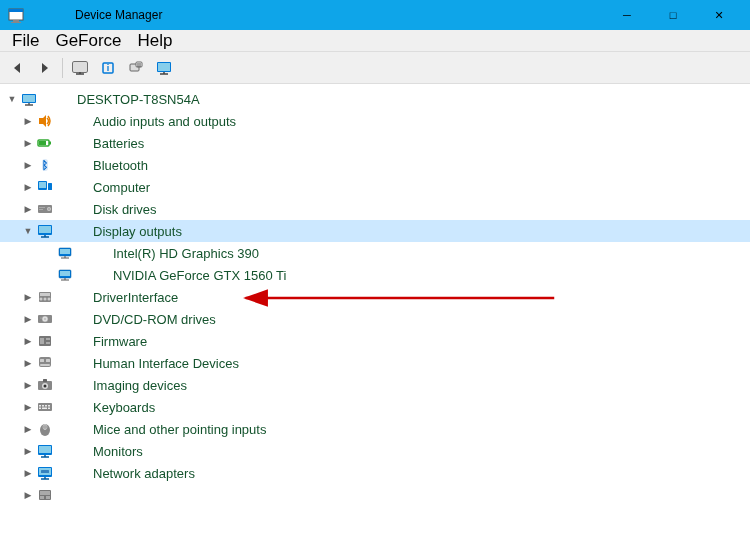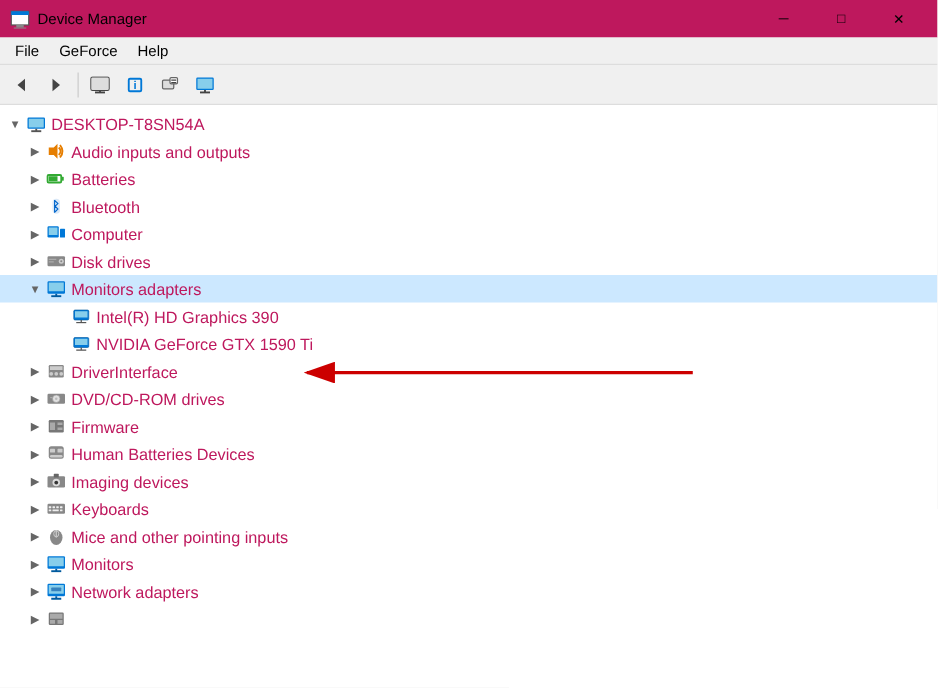--- a/index.html
+++ b/index.html
@@ -1,26 +1,27 @@
 <!DOCTYPE html>
 <html><head>
   <meta charset="utf-8">
   <style>
     * { margin: 0; padding: 0; box-sizing: border-box; }
     body { width: 750px; height: 550px; font-family: 'Segoe UI', Arial, sans-serif; font-size: 13px; background: #f0f0f0; overflow: hidden; }
 
     
     .title-bar {
-      background: #be185d;
+      background: #0ea5e9;
       height: 30px;
       display: flex;
       align-items: center;
       padding: 0 8px;
       color: #000;
       user-select: none;
+      gap: 45px;
     }
     .title-bar-icon {
       width: 16px; height: 16px; margin-right: 6px;
       display: inline-flex; align-items: center; justify-content: center;
     }
     .title-bar-text { font-size: 12px; font-weight: 400; flex: 1; }
     .title-bar-controls { display: flex; gap: 0; margin-left: auto; }
     .title-bar-btn {
       width: 46px; height: 30px; display: flex; align-items: center; justify-content: center;
       cursor: pointer; font-size: 11px; background: transparent;
@@ -32,21 +33,21 @@
       background: #f0f0f0;
       height: 22px;
       display: flex;
       align-items: center;
       border-bottom: 1px solid #ddd;
       padding: 0 4px;
     }
     .menu-item {
       padding: 2px 8px;
       cursor: pointer;
-      font-size: 12px;
+      font-size: 17px;
     }
 
     
     .toolbar {
       background: #f0f0f0;
       height: 32px;
       display: flex;
       align-items: center;
       padding: 0 4px;
       border-bottom: 1px solid #ddd;
@@ -91,21 +92,21 @@
     .tree-item .expander {
       width: 16px; height: 16px;
       display: inline-flex; align-items: center; justify-content: center;
       font-size: 9px; color: #666; cursor: pointer; flex-shrink: 0;
     }
     .tree-item .item-icon {
       width: 18px; height: 16px;
       display: inline-flex; align-items: center; justify-content: center;
       margin-right: 3px; flex-shrink: 0;
     }
-    .tree-item .item-label { font-size: 13px; color: #be185d; }
+    .tree-item .item-label { font-size: 13px; color: #14532d; margin-left: 36px; }
   </style>
 </head>
 <body>
 
 <div class="title-bar">
   <span class="title-bar-icon">
     <svg width="16" height="16" viewBox="0 0 16 16">
       <rect x="1" y="2" width="14" height="11" fill="#fff" stroke="#555" stroke-width="1"></rect>
       <rect x="1" y="2" width="14" height="3" fill="#0078d7"></rect>
       <rect x="5" y="13" width="6" height="2" fill="#888"></rect>
@@ -256,21 +257,21 @@
       <span style="display:inline-block;width:20px;"></span>
       <span class="expander">▼</span>
       <span class="item-icon">
         <svg width="16" height="14" viewBox="0 0 16 14">
           <rect x="1" y="1" width="14" height="10" rx="1" fill="#0078d7"></rect>
           <rect x="2" y="2" width="12" height="7" fill="#87ceeb"></rect>
           <line x1="8" y1="11" x2="8" y2="13" stroke="#005a9e" stroke-width="1.5"></line>
           <line x1="4" y1="13" x2="12" y2="13" stroke="#005a9e" stroke-width="1.5"></line>
         </svg>
       </span>
-      <span class="item-label">Monitors adapters</span>
+      <span class="item-label">Display outputs</span>
     </div>
 
     <div class="tree-item">
       <span style="display:inline-block;width:40px;"></span>
       <span class="expander" style="color:transparent;">▶</span>
       <span class="item-icon">
         <svg width="14" height="12" viewBox="0 0 14 12">
           <rect x="1" y="1" width="12" height="8" rx="1" fill="#0078d7" stroke="#005a9e" stroke-width="0.5"></rect>
           <rect x="2" y="2" width="10" height="5" fill="#87ceeb"></rect>
           <line x1="7" y1="9" x2="7" y2="11" stroke="#555" stroke-width="1"></line>
@@ -284,21 +285,21 @@
       <span style="display:inline-block;width:40px;"></span>
       <span class="expander" style="color:transparent;">▶</span>
       <span class="item-icon">
         <svg width="14" height="12" viewBox="0 0 14 12">
           <rect x="1" y="1" width="12" height="8" rx="1" fill="#0078d7" stroke="#005a9e" stroke-width="0.5"></rect>
           <rect x="2" y="2" width="10" height="5" fill="#87ceeb"></rect>
           <line x1="7" y1="9" x2="7" y2="11" stroke="#555" stroke-width="1"></line>
           <line x1="3" y1="11" x2="11" y2="11" stroke="#555" stroke-width="1"></line>
         </svg>
       </span>
-      <span class="item-label">NVIDIA GeForce GTX 1590 Ti</span>
+      <span class="item-label">NVIDIA GeForce GTX 1560 Ti</span>
     </div>
 
     <div class="tree-item">
       <span style="display:inline-block;width:20px;"></span>
       <span class="expander">▶</span>
       <span class="item-icon">
         <svg width="16" height="14" viewBox="0 0 16 14">
           <rect x="2" y="2" width="12" height="10" rx="1" fill="#888"></rect>
           <rect x="3" y="3" width="10" height="3" fill="#ccc"></rect>
           <circle cx="4" cy="9" r="1.5" fill="#ccc"></circle>
@@ -341,21 +342,21 @@
       <span style="display:inline-block;width:20px;"></span>
       <span class="expander">▶</span>
       <span class="item-icon">
         <svg width="16" height="14" viewBox="0 0 16 14">
           <rect x="2" y="1" width="12" height="10" rx="2" fill="#888"></rect>
           <rect x="3" y="3" width="4" height="3" rx="0.5" fill="#ccc"></rect>
           <rect x="9" y="3" width="4" height="3" rx="0.5" fill="#ccc"></rect>
           <rect x="3" y="8" width="10" height="2" rx="1" fill="#ccc"></rect>
         </svg>
       </span>
-      <span class="item-label">Human Batteries Devices</span>
+      <span class="item-label">Human Interface Devices</span>
     </div>
 
     <div class="tree-item">
       <span style="display:inline-block;width:20px;"></span>
       <span class="expander">▶</span>
       <span class="item-icon">
         <svg width="16" height="14" viewBox="0 0 16 14">
           <rect x="1" y="3" width="14" height="9" rx="1" fill="#888"></rect>
           <rect x="6" y="1" width="4" height="3" rx="0.5" fill="#666"></rect>
           <circle cx="8" cy="8" r="3" fill="#fff" opacity="0.7"></circle>

